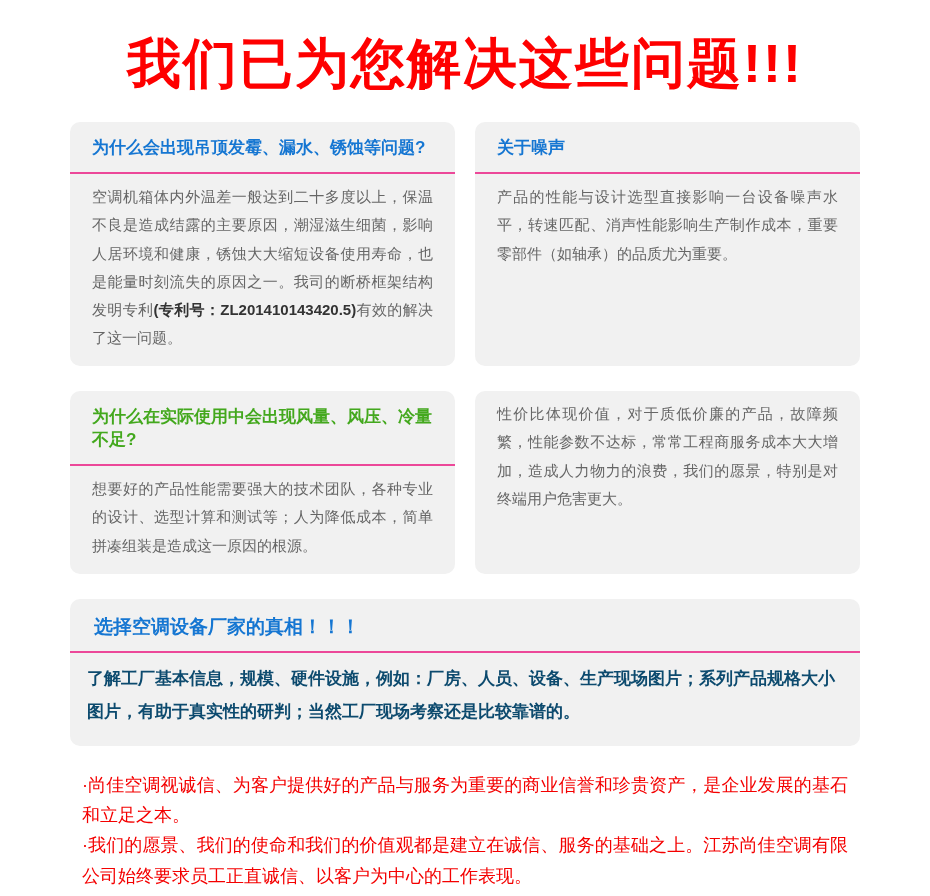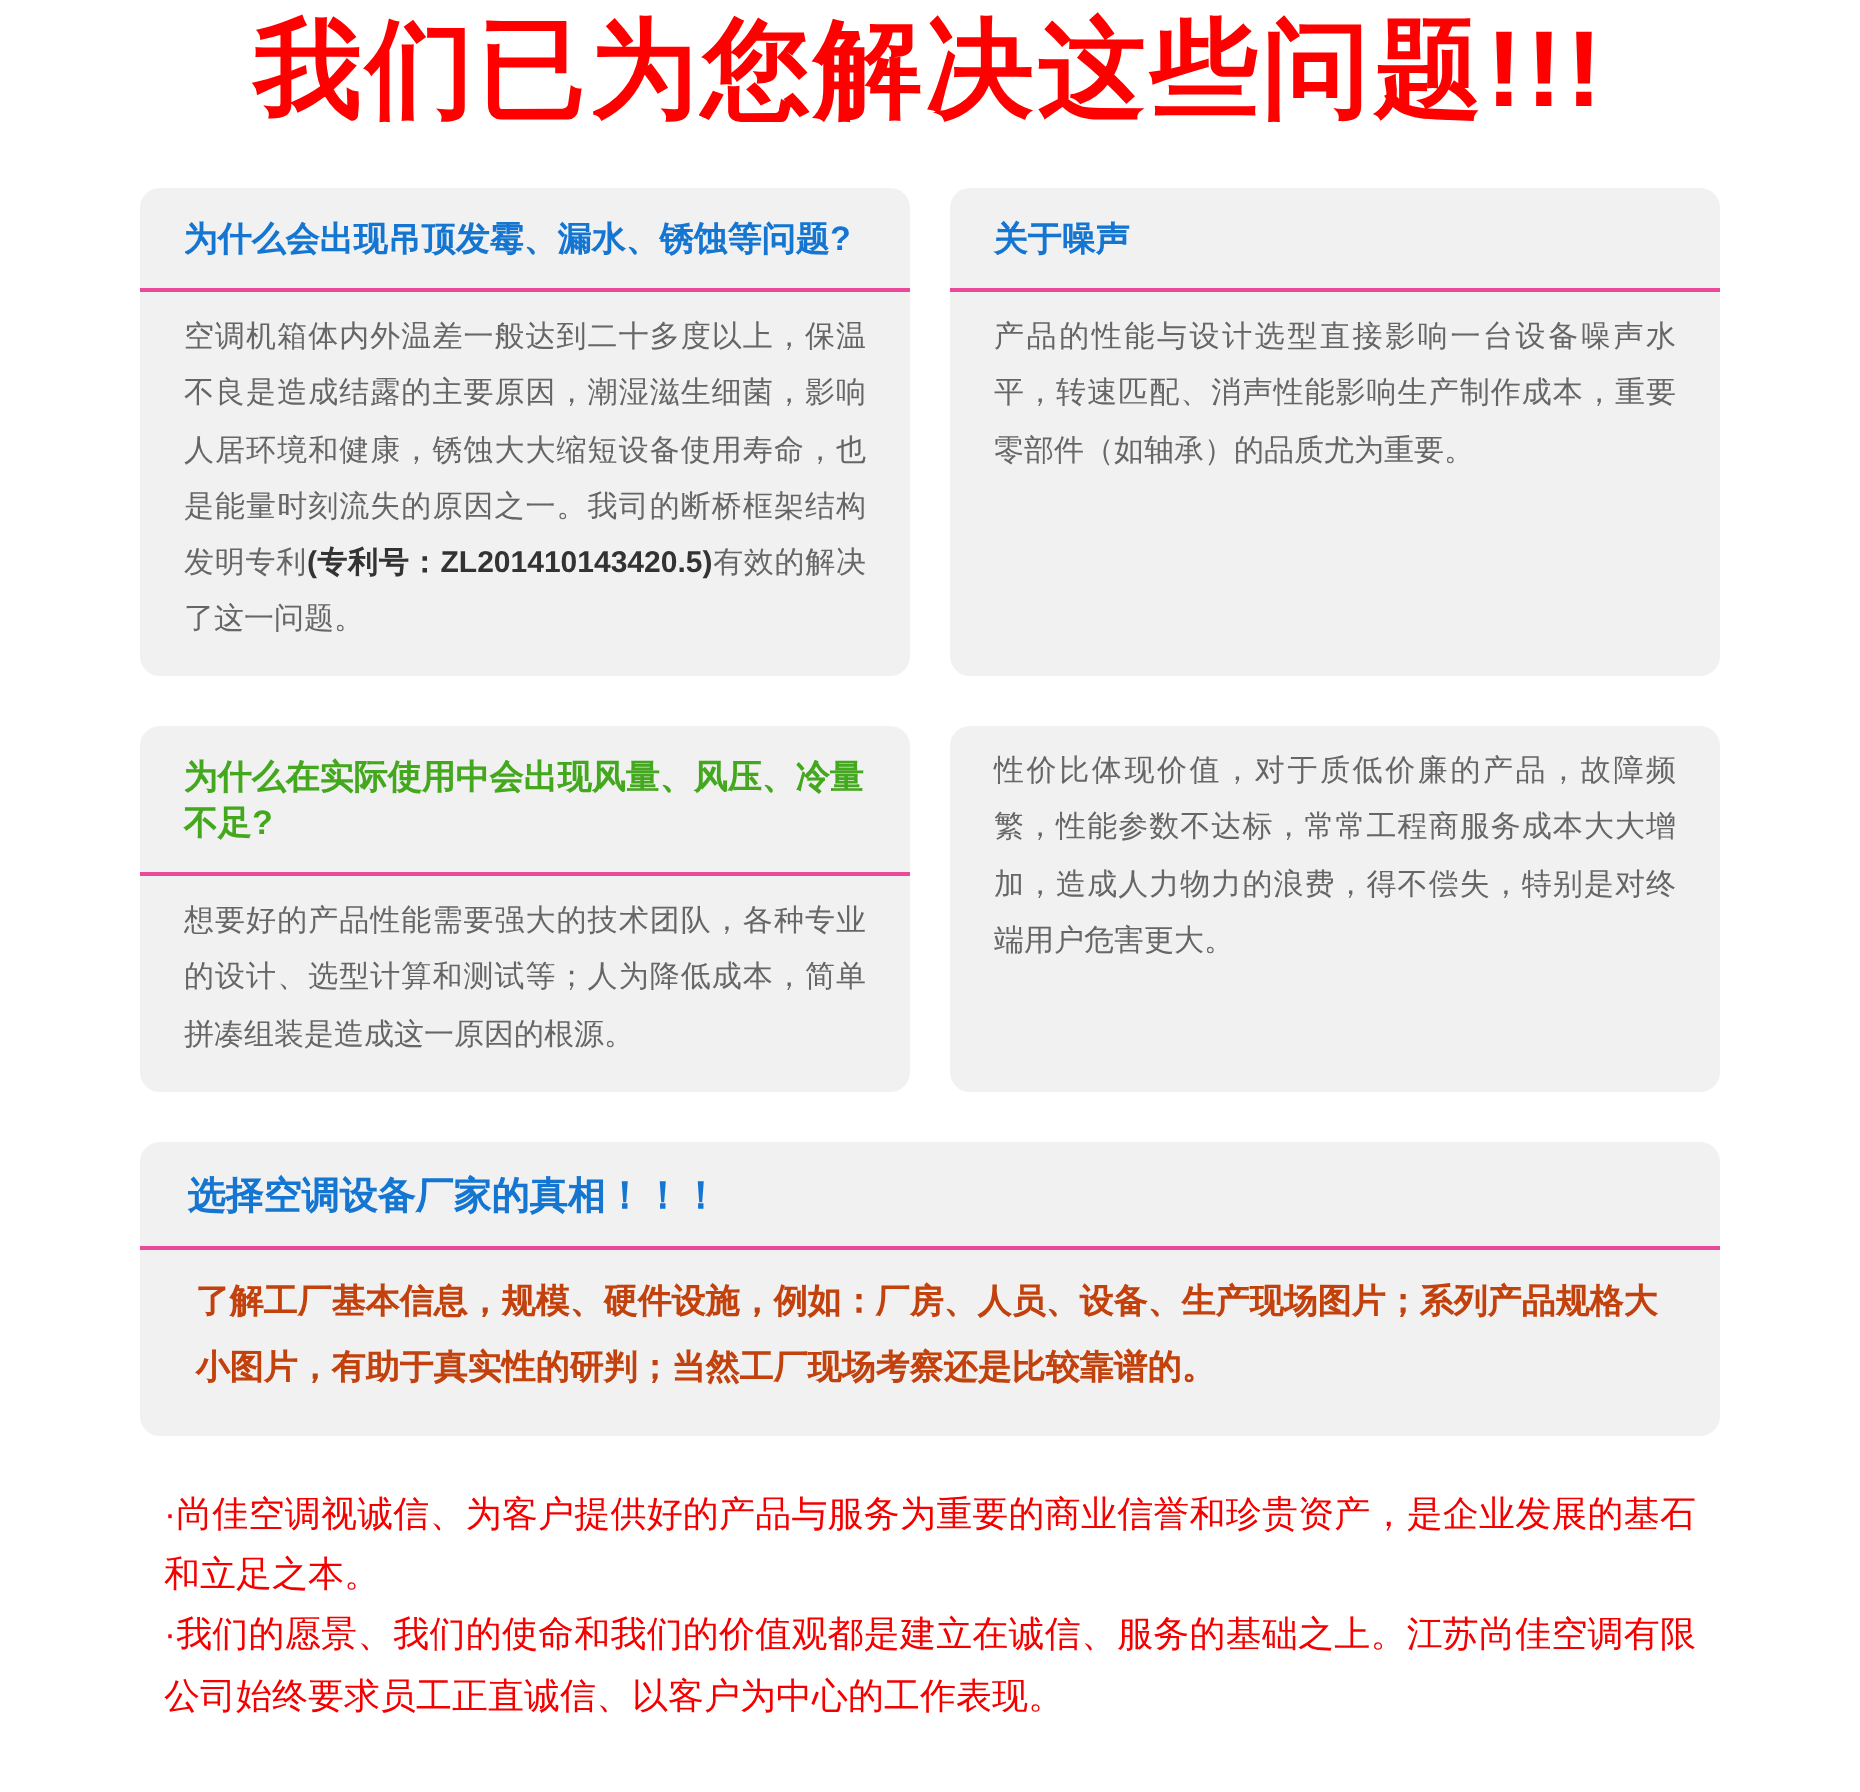--- a/index.html
+++ b/index.html
@@ -6,20 +6,21 @@
     margin: 0;
     padding: 0;
     width: 930px;
     height: 896px;
     background: #ffffff;
     overflow: hidden;
     font-family: "Liberation Sans", "DejaVu Sans", sans-serif;
   }
   .page-title {
     margin: 0;
+    padding-top: 28px;
     text-align: center;
     font-size: 54px;
     line-height: 1.3;
     font-weight: bold;
     letter-spacing: 2px;
     color: #fe0000;
   }
   .cards-grid {
     display: grid;
     grid-template-columns: 1fr 1fr;
@@ -55,25 +56,25 @@
     font-weight: bold;
   }
   .card-wide {
     margin: 25px 70px 0 70px;
   }
   .card-wide .card-heading {
     font-size: 19px;
     padding: 15px 24px 12px 24px;
   }
   .card-body-strong {
-    padding: 10px 24px 18px 28px;
+    padding: 10px 24px 18px 17px;
     font-size: 17px;
     line-height: 1.9;
     font-weight: bold;
-    color: #c2410c;
+    color: #0c4a6e;
   }
   .notes {
     margin: 24px 82px 0 82px;
   }
   .note {
     margin: 0;
     font-size: 18px;
     line-height: 1.68;
     font-weight: normal;
     color: #f40000;
@@ -98,21 +99,21 @@
       <h2 class="card-heading">关于噪声</h2>
       <div class="card-body">产品的性能与设计选型直接影响一台设备噪声水平，转速匹配、消声性能影响生产制作成本，重要零部件（如轴承）的品质尤为重要。</div>
     </section>
 
     <section class="card accent-green">
       <h2 class="card-heading">为什么在实际使用中会出现风量、风压、冷量不足?</h2>
       <div class="card-body">想要好的产品性能需要强大的技术团队，各种专业的设计、选型计算和测试等；人为降低成本，简单拼凑组装是造成这一原因的根源。</div>
     </section>
 
     <section class="card accent-green">
-      <div class="card-body">性价比体现价值，对于质低价廉的产品，故障频繁，性能参数不达标，常常工程商服务成本大大增加，造成人力物力的浪费，得不偿失，特别是对终端用户危害更大。</div>
+      <div class="card-body">性价比体现价值，对于质低价廉的产品，故障频繁，性能参数不达标，常常工程商服务成本大大增加，造成人力物力的浪费，我们的愿景，特别是对终端用户危害更大。</div>
     </section>
 
   </div>
 
   <section class="card card-wide accent-blue">
     <h2 class="card-heading">选择空调设备厂家的真相！！！</h2>
     <div class="card-body-strong">了解工厂基本信息，规模、硬件设施，例如：厂房、人员、设备、生产现场图片；系列产品规格大小图片，有助于真实性的研判；当然工厂现场考察还是比较靠谱的。</div>
   </section>
 
   <div class="notes">

